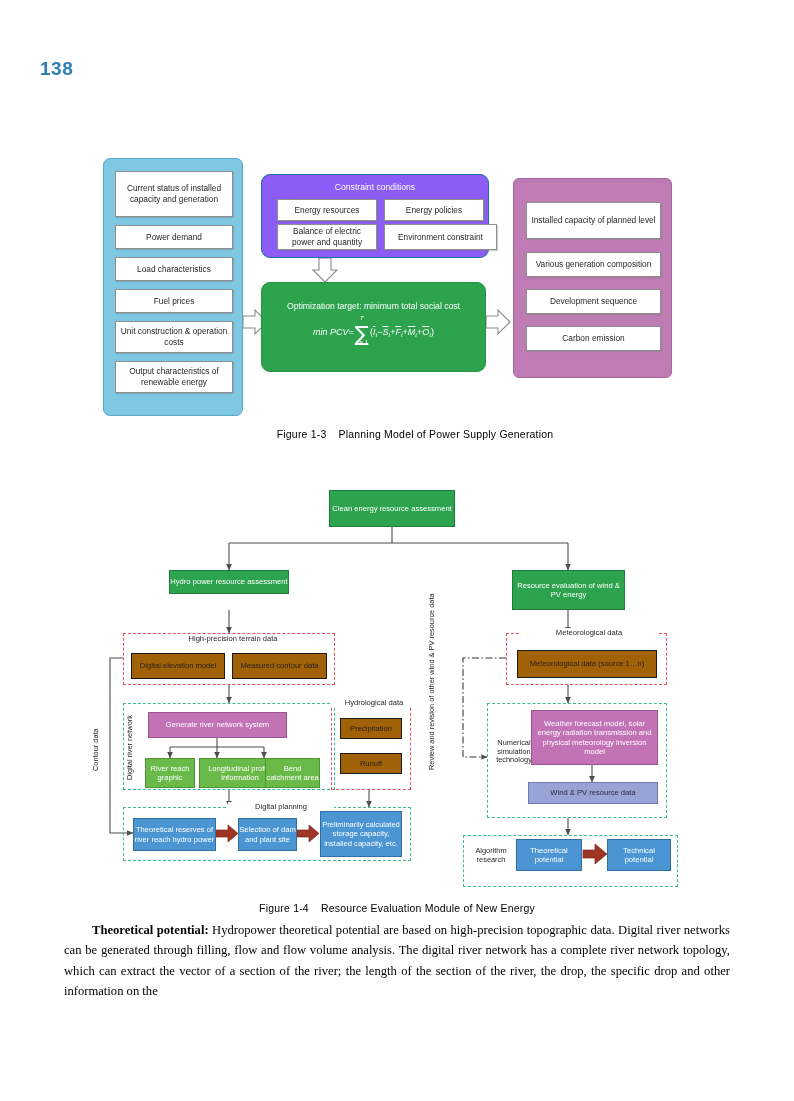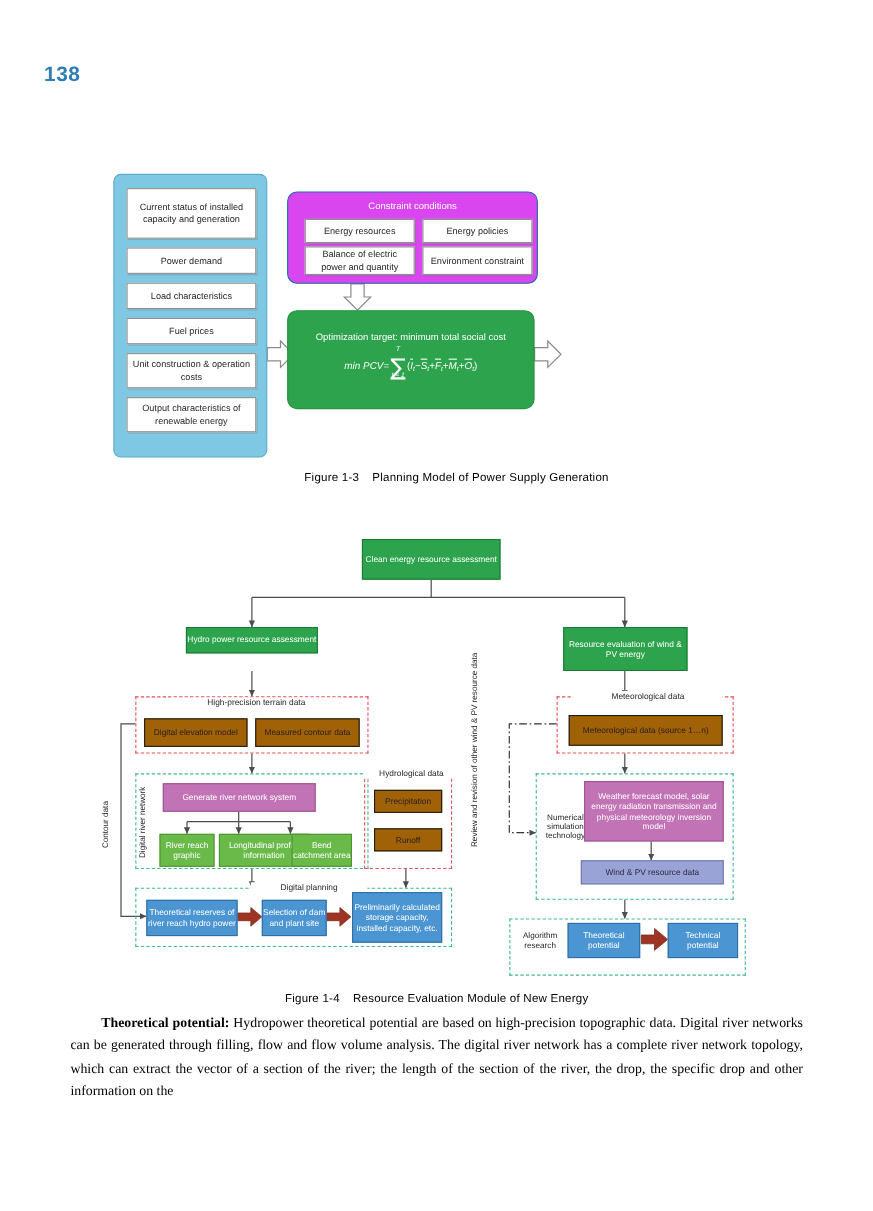--- a/index.html
+++ b/index.html
@@ -26,21 +26,21 @@
   }
   .fig-caption .lbl{margin-right:12px;}
 
   
   .f3{position:absolute;left:0;top:0;width:794px;height:420px;padding-left:12px;}
 
   .panel-cyan{
     background:#7ec8e3;border:1.4px solid #5aa9c8;border-radius:7px;
   }
   .panel-blue{
-    background:#d946ef;border:1.4px solid #1a6ea9;border-radius:9px;
+    background:#8b5cf6;border:1.4px solid #1a6ea9;border-radius:9px;
   }
   .panel-green{
     background:#2ca34c;border:1.2px solid #26913f;border-radius:9px;
   }
   .panel-purple{
     background:#bf7cb4;border:1.4px solid #a8689d;border-radius:6px;
   }
   .wbox{
     background:#ffffff;border:1px solid #8e8e8e;
     display:flex;align-items:center;justify-content:center;
@@ -132,34 +132,40 @@
       <div class="abs wbox" style="left:11px;top:130px;width:118px;height:24px;">Fuel prices</div>
       <div class="abs wbox" style="left:11px;top:162px;width:118px;height:32px;">Unit construction &amp; operation costs</div>
       <div class="abs wbox" style="left:11px;top:202px;width:118px;height:32px;">Output characteristics of renewable energy</div>
     </div>
 
     <div class="abs panel-blue" style="left:261px;top:174px;width:228px;height:84px;">
       <div class="panel-title" style="top:7px;">Constraint conditions</div>
       <div class="abs wbox" style="left:15px;top:24px;width:100px;height:22px;">Energy resources</div>
       <div class="abs wbox" style="left:122px;top:24px;width:100px;height:22px;">Energy policies</div>
       <div class="abs wbox" style="left:15px;top:49px;width:100px;height:26px;">Balance of electric power and quantity</div>
-      <div class="abs wbox" style="left:122px;top:49px;width:100px;height:26px;">Environment constraint</div>
+      <div class="abs wbox" style="left:122px;top:49px;width:113px;height:26px;">Environment constraint</div>
     </div>
 
     <div class="abs panel-green" style="left:261px;top:282px;width:225px;height:90px;">
       <div class="panel-title" style="top:18px;">Optimization target: minimum total social cost</div>
       <div class="formula" style="top:44px;">
         <span class="it">min PCV</span><span>=</span><span style="display:inline-block;position:relative;vertical-align:middle;margin:0 1px;">
             <span style="position:absolute;left:50%;transform:translateX(-50%);top:-13px;font-size:6px;font-style:italic;">T</span>
             <span class="sigma">∑</span>
             <span style="position:absolute;left:50%;transform:translateX(-50%);top:11px;font-size:6px;font-style:italic;white-space:nowrap;">t = 1</span>
         </span>(<span class="ovl">I</span><span class="sub">t</span>−<span class="ovl">S</span><span class="sub">t</span>+<span class="ovl">F</span><span class="sub">t</span>+<span class="ovl">M</span><span class="sub">t</span>+<span class="ovl">O</span><span class="sub">t</span>)
       </div>
     </div>
 
+    <div class="abs panel-purple" style="left:513px;top:178px;width:159px;height:200px;">
+      <div class="abs wbox" style="left:12px;top:23px;width:135px;height:37px;">Installed capacity of planned level</div>
+      <div class="abs wbox" style="left:12px;top:73px;width:135px;height:25px;">Various generation composition</div>
+      <div class="abs wbox" style="left:12px;top:110px;width:135px;height:25px;">Development sequence</div>
+      <div class="abs wbox" style="left:12px;top:147px;width:135px;height:25px;">Carbon emission</div>
+    </div>
 
     <div class="fig-caption" style="top:428px;">
       <span class="lbl">Figure 1-3</span><span>Planning Model of Power Supply Generation</span>
     </div>
   </div>
 
   <div class="f4">
 
     <svg class="lines">
       <defs>

